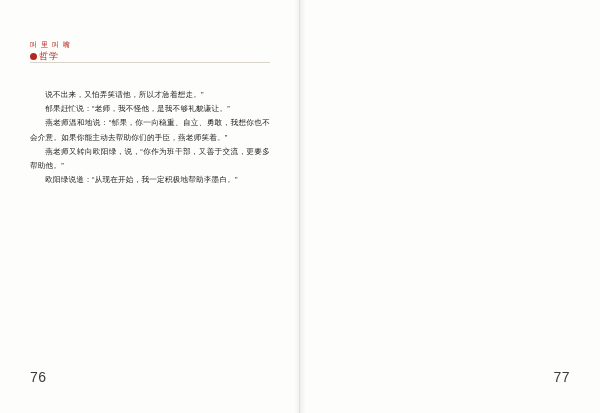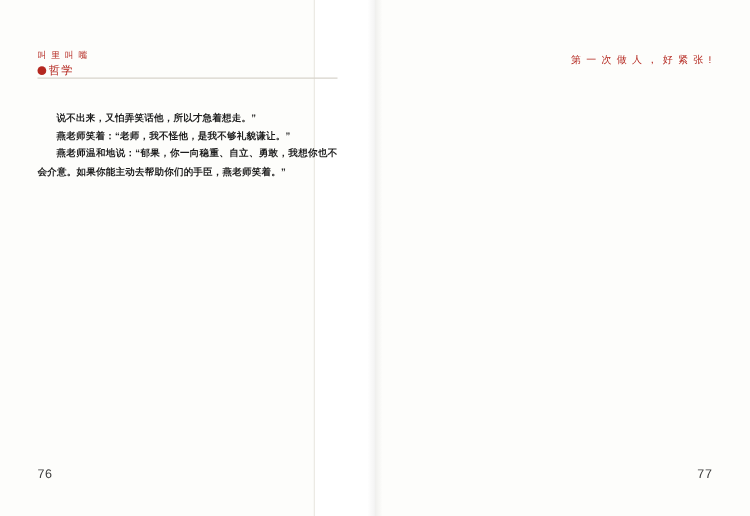--- a/index.html
+++ b/index.html
@@ -22,21 +22,21 @@
   }
   .page {
     position: absolute;
     top: 0;
     height: 413px;
     background: #fdfdfb;
     box-sizing: border-box;
   }
   .page-left {
     left: 0;
-    width: 252px;
+    width: 300px;
     border-right: 1px solid #eceae4;
   }
   .page-right {
     left: 300px;
     width: 300px;
   }
   .gutter-shadow {
     position: absolute;
     left: 294px;
     top: 0;
@@ -103,32 +103,32 @@
   
   .col {
     position: absolute;
     width: 240px;
     font-size: 7.6px;
     line-height: 14.2px;
     color: #1d1d1d;
     text-align: justify;
     letter-spacing: 0.2px;
   }
-  .col.left-col  { left: 30px;  top: 88px; font-weight: bold; }
+  .col.left-col  { left: 30px;  top: 88px; }
 
   .para {
     margin: 0 0 0 0;
     text-indent: 15.2px;
   }
 
   
   .folio {
     position: absolute;
     bottom: 28px;
-    font-size: 10px;
+    font-size: 14px;
     color: #3a3a3a;
     letter-spacing: 0.5px;
   }
   .folio-left  { left: 30px; }
   .folio-right { right: 30px; }
 </style>
 </head>
 <body>
 
 <div class="spread">
@@ -139,28 +139,29 @@
       <div class="rh-line1">叫 里 叫 嘴</div>
       <div class="rh-line2">
         <span class="rh-dot"></span>
         <span>哲学</span>
       </div>
     </div>
     <div class="rule-left"></div>
 
     <div class="col left-col">
       <p class="para">说不出来，又怕弄笑话他，所以才急着想走。”</p>
-      <p class="para">燕老师笑着：“老师，我不怪他，是我不够礼貌谦让。”</p>
+      <p class="para">郁果赶忙说：“老师，我不怪他，是我不够礼貌谦让。”</p>
       <p class="para">燕老师温和地说：“郁果，你一向稳重、自立、勇敢，我想你也不会介意。如果你能主动去帮助你们的手臣，燕老师笑着。”</p>
+      <p class="para">燕老师又转向欧阳绿，说，“你作为班干部，又善于交流，更要多帮助他。”</p>
+      <p class="para">欧阳绿说道：“从现在开始，我一定积极地帮助李墨白。”</p>
     </div>
 
     <div class="folio folio-left">76</div>
   </div>
 
   <div class="page page-right">
 
-    <div class="runhead-right">第 一 次 做 人 ， 好 紧 张 !</div>
 
     <div class="folio folio-right">77</div>
   </div>
 
   <div class="gutter-shadow"></div>
 </div>
 
 </body></html>

